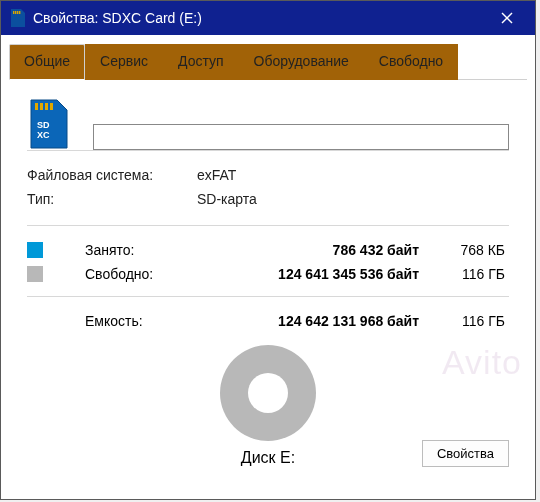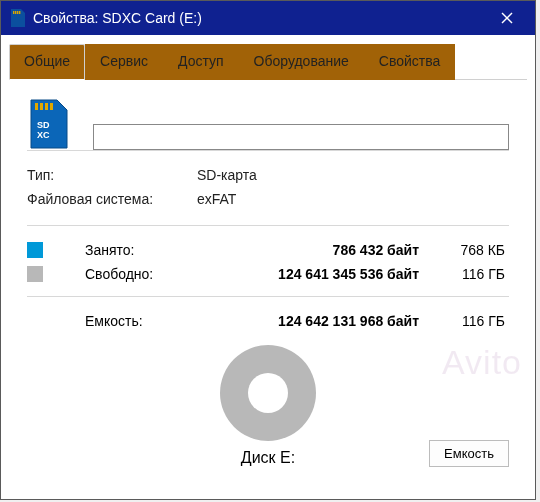--- a/index.html
+++ b/index.html
@@ -228,21 +228,21 @@
       </svg>
     </span>
   </div>
 
   <div class="content">
     <div class="tabs">
       <div class="tab active">Общие</div>
       <div class="tab">Сервис</div>
       <div class="tab">Доступ</div>
       <div class="tab">Оборудование</div>
-      <div class="tab">Свойства</div>
+      <div class="tab">Свободно</div>
     </div>
 
     <div class="panel">
 
       <div class="toprow">
         <span class="sd-icon">
           <svg width="42" height="52" viewBox="0 0 42 52">
             <path d="M4 2 L30 2 L40 12 L40 50 L4 50 Z" fill="#0b66b8"></path>
             <path d="M4 2 L30 2 L40 12 L40 50 L4 50 Z" fill="none" stroke="#084a87" stroke-width="1"></path>
             <rect x="8" y="5" width="3" height="7" fill="#e0a800"></rect>
@@ -251,26 +251,26 @@
             <rect x="23" y="5" width="3" height="7" fill="#e0a800"></rect>
             <text x="10" y="30" font-size="9" font-weight="700" fill="#fff" font-family="Arial">SD</text>
             <text x="10" y="40" font-size="9" font-weight="700" fill="#fff" font-family="Arial">XC</text>
           </svg>
         </span>
         <input class="name-input" type="text" value="" style="">
       </div>
 
       <div class="inforow">
         <div class="info-line">
+          <span class="info-label">Файловая система:</span>
+          <span class="info-value">exFAT</span>
+        </div>
+        <div class="info-line">
           <span class="info-label">Тип:</span>
           <span class="info-value">SD-карта</span>
-        </div>
-        <div class="info-line">
-          <span class="info-label">Файловая система:</span>
-          <span class="info-value">exFAT</span>
         </div>
       </div>
 
       <div class="space-section">
         <div class="space-line">
           <span class="swatch used"></span>
           <span class="space-label">Занято:</span>
           <span class="space-bytes">786 432 байт</span>
           <span class="space-readable">768 КБ</span>
         </div>
@@ -288,21 +288,21 @@
           <span class="space-label">Емкость:</span>
           <span class="space-bytes">124 642 131 968 байт</span>
           <span class="space-readable">116 ГБ</span>
         </div>
 
         <div class="chart-row" style="flex-direction:column;">
           <div class="donut">
             <div class="donut-hole"></div>
           </div>
           <div class="disk-label">Диск E:</div>
-          <button class="details-btn">Емкость</button>
+          <button class="details-btn">Свойства</button>
         </div>
       </div>
 
       <div class="watermark">Avito</div>
 
     </div>
   </div>
 </div>
 
 </body></html>

